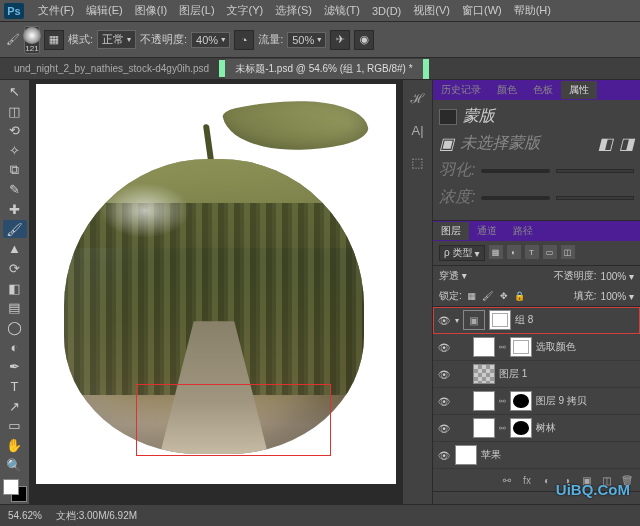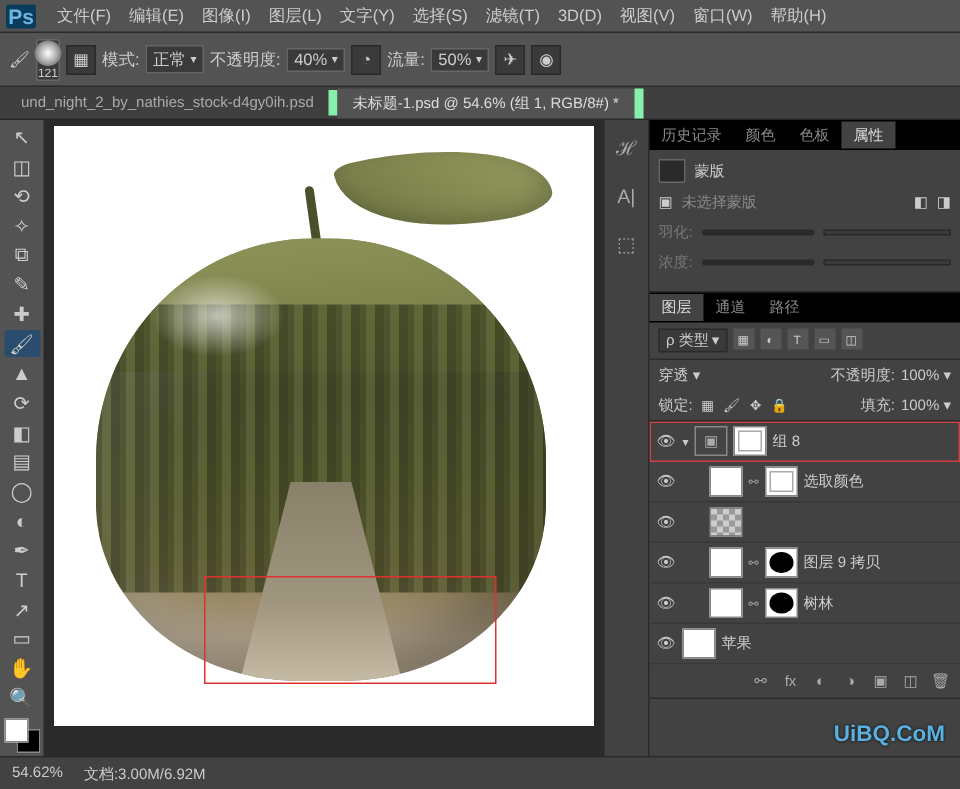--- a/index.html
+++ b/index.html
@@ -1,18 +1,18 @@
 <!DOCTYPE html>
 <html><head>
 <meta charset="utf-8">
 <style>
 * { margin: 0; padding: 0; box-sizing: border-box; font-family: "Microsoft YaHei", Arial, sans-serif; }
 body { background: #535353; width: 640px; height: 526px; overflow: hidden; color: #ccc; font-size: 11px; position: relative; }
 .menubar { background: #535353; height: 22px; display: flex; align-items: center; padding: 0 4px; border-bottom: 1px solid #2a2a2a; }
-.menubar .ps-icon { width: 20px; height: 16px; background: #0a3d5c; color: #6fb5e0; font-size: 14px; font-weight: bold; display: flex; align-items: center; justify-content: center; margin-right: 8px; border-radius: 2px; }
+.menubar .ps-icon { width: 20px; height: 16px; background: #0a3d5c; color: #6fb5e0; font-size: 11px; font-weight: bold; display: flex; align-items: center; justify-content: center; margin-right: 8px; border-radius: 2px; }
 .menubar span { padding: 2px 6px; cursor: default; font-size: 11px; }
 .optbar { background: #535353; height: 36px; display: flex; align-items: center; padding: 0 6px; border-bottom: 1px solid #2a2a2a; gap: 4px; }
 .optbar .brush-preview { width: 16px; height: 28px; background: #3a3a3a; border: 1px solid #666; border-radius: 2px; display: flex; flex-direction: column; align-items: center; justify-content: center; font-size: 8px; }
 .optbar .brush-preview .circ { width: 18px; height: 18px; background: radial-gradient(circle,#fff 0%,#aaa 50%,#3a3a3a 100%); border-radius: 50%; }
 .optbar .dd { background: #3a3a3a; border: 1px solid #666; padding: 1px 4px; font-size: 11px; display: flex; align-items: center; gap: 3px; }
 .optbar .chev { font-size: 8px; }
 .optbar .lbl { font-size: 11px; }
 .optbar .icon-btn { width: 20px; height: 20px; background: #3a3a3a; border: 1px solid #2a2a2a; display: flex; align-items: center; justify-content: center; cursor: pointer; }
 .tabbar { background: #3f3f3f; height: 22px; display: flex; align-items: center; padding: 0 4px; border-bottom: 1px solid #2a2a2a; }
 .tabbar .tab { padding: 3px 10px; font-size: 10px; color: #aaa; border-right: 6px solid #86efac; cursor: pointer; }
@@ -31,24 +31,24 @@
 .path { position: absolute; bottom: 0; left: 50%; transform: translateX(-50%); width: 45%; height: 45%; background: linear-gradient(to top, #c5bba5 0%, #a09680 40%, #888068 100%); clip-path: polygon(35% 0, 65% 0, 90% 100%, 10% 100%); }
 .canopy { position: absolute; top: 0; width: 100%; height: 30%; background: linear-gradient(to bottom, #8a9050 0%, #757a45 100%); opacity: 0.85; }
 .highlight { position: absolute; top: 8%; left: 12%; width: 90px; height: 55px; background: radial-gradient(ellipse, rgba(255,255,255,0.65) 0%, transparent 70%); }
 .stem { position: absolute; left: 170px; top: 40px; width: 6px; height: 45px; background: #4a5028; border-radius: 3px; transform: rotate(-8deg); }
 .leaf { position: absolute; left: 190px; top: 12px; width: 140px; height: 58px; border-radius: 10% 90% 20% 80% / 10% 80% 20% 90%; background: linear-gradient(45deg, #6a7040 0%, #858a52 50%, #9a9f65 100%); transform: rotate(-12deg); box-shadow: inset -5px -5px 15px rgba(0,0,0,0.2); }
 .sel-rect { position: absolute; left: 100px; top: 300px; width: 195px; height: 72px; border: 1px solid #e03030; }
 .vtoolbar { width: 30px; background: #424242; border-left: 1px solid #2a2a2a; display: flex; flex-direction: column; align-items: center; padding-top: 8px; gap: 12px; }
 .vtoolbar .vicon { width: 20px; height: 20px; display: flex; align-items: center; justify-content: center; color: #aaa; font-size: 13px; cursor: pointer; }
 .panels { width: 208px; background: #424242; border-left: 1px solid #2a2a2a; display: flex; flex-direction: column; }
 .panel { border-bottom: 1px solid #2a2a2a; }
-.panel-tabs { display: flex; background: #000000; height: 20px; align-items: center; }
+.panel-tabs { display: flex; background: #4c1d95; height: 20px; align-items: center; }
 .panel-tabs .ptab { padding: 2px 8px; font-size: 10px; color: #888; cursor: pointer; }
 .panel-tabs .ptab.active { background: #424242; color: #ddd; text-align: center; }
-.panel-body { padding: 6px; font-size: 10px; }
+.panel-body { padding: 6px; font-size: 16px; font-style: italic; }
 .prop-row { display: flex; align-items: center; gap: 6px; margin-bottom: 6px; }
 .prop-row .mask-ico { width: 18px; height: 16px; background: #2a2a2a; border: 1px solid #666; }
 .prop-input { background: #3a3a3a; border: 1px solid #2a2a2a; padding: 1px 4px; color: #888; flex: 1; font-size: 10px; }
 .prop-slider { height: 4px; background: #2a2a2a; flex: 1; border-radius: 2px; }
 .panel-icons { display: flex; justify-content: flex-end; gap: 6px; padding: 4px 6px; }
 .panel-icons .pi { width: 14px; height: 14px; display: flex; align-items: center; justify-content: center; color: #aaa; cursor: pointer; font-size: 10px; }
 .layer-tools { display: flex; gap: 4px; padding: 4px 6px; border-bottom: 1px solid #2a2a2a; flex-wrap: wrap; }
 .layer-tools .dd2 { background: #3a3a3a; border: 1px solid #2a2a2a; padding: 0 4px; font-size: 10px; display: flex; align-items: center; gap: 2px; }
 .layer-tools .filter-ico { width: 14px; height: 14px; background: #555; font-size: 8px; display: flex; align-items: center; justify-content: center; cursor: pointer; }
 .layer-opts { display: flex; gap: 4px; padding: 3px 6px; font-size: 10px; align-items: center; }
@@ -243,20 +243,21 @@
             <span class="indent1"></span>
             <div class="thumb"></div>
             <span class="link">⚯</span>
             <div class="mask white"></div>
             <span class="name">选取颜色</span>
           </div>
           <div class="layer-row">
             <span class="eye">👁</span>
             <span class="indent1"></span>
             <div class="thumb checker"></div>
+            <span class="name">图层 1</span>
           </div>
           <div class="layer-row">
             <span class="eye">👁</span>
             <span class="indent1"></span>
             <div class="thumb"></div>
             <span class="link">⚯</span>
             <div class="mask"></div>
             <span class="name">图层 9 拷贝</span>
           </div>
           <div class="layer-row">

